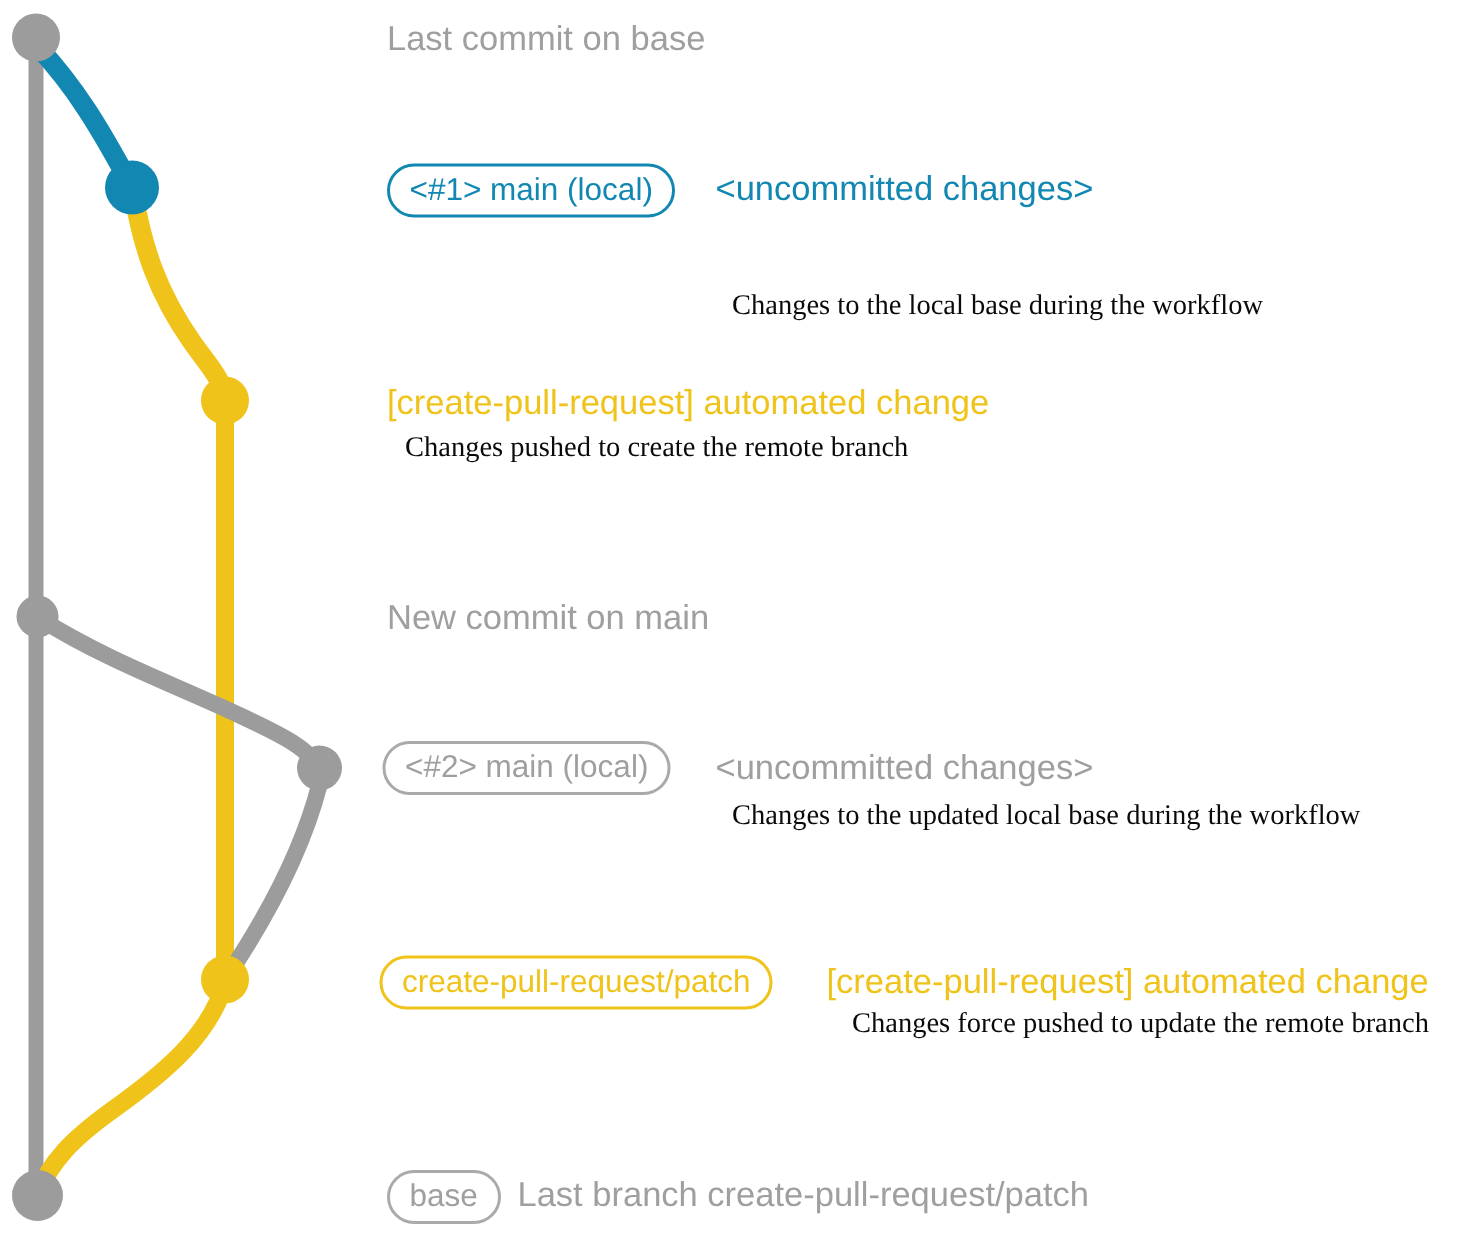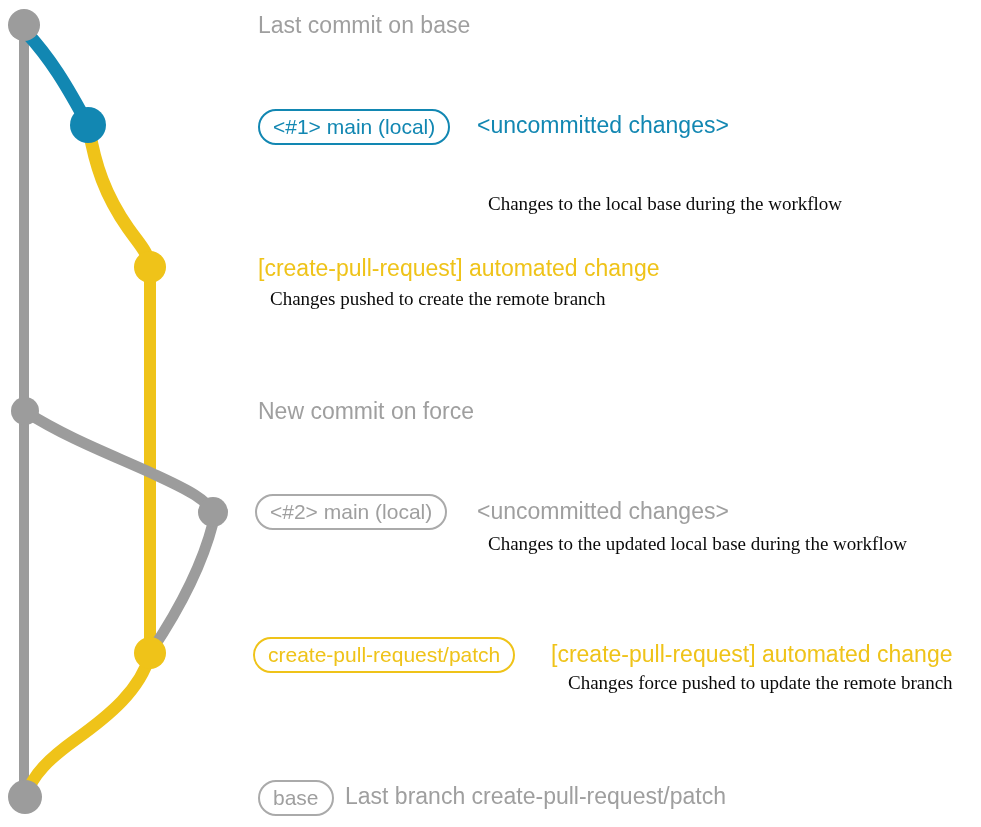--- a/index.html
+++ b/index.html
@@ -67,21 +67,21 @@
 
 <div class="h gray" style="left:258px;top:13px;">Last commit on base</div>
 
 <div class="badge blue" style="left:258px;top:109px;">&lt;#1&gt; main (local)</div>
 <div class="h blue" style="left:477px;top:113px;">&lt;uncommitted changes&gt;</div>
 <div class="serif" style="left:488px;top:146px;margin-top:48px;">Changes to the local base during the workflow</div>
 
 <div class="h yellow" style="left:258px;top:256px;">[create-pull-request] automated change</div>
 <div class="serif" style="left:270px;top:289px;">Changes pushed to create the remote branch</div>
 
-<div class="h gray" style="left:258px;top:399px;">New commit on force</div>
+<div class="h gray" style="left:258px;top:399px;">New commit on main</div>
 
 <div class="badge gray" style="left:255px;top:494px;">&lt;#2&gt; main (local)</div>
 <div class="h gray" style="left:477px;top:499px;">&lt;uncommitted changes&gt;</div>
 <div class="serif" style="left:488px;top:534px;">Changes to the updated local base during the workflow</div>
 
 <div class="badge yellow" style="left:253px;top:637px;">create-pull-request/patch</div>
 <div class="h yellow" style="left:551px;top:642px;">[create-pull-request] automated change</div>
 <div class="serif" style="left:568px;top:673px;">Changes force pushed to update the remote branch</div>
 
 <div class="badge gray" style="left:258px;top:780px;">base</div>

